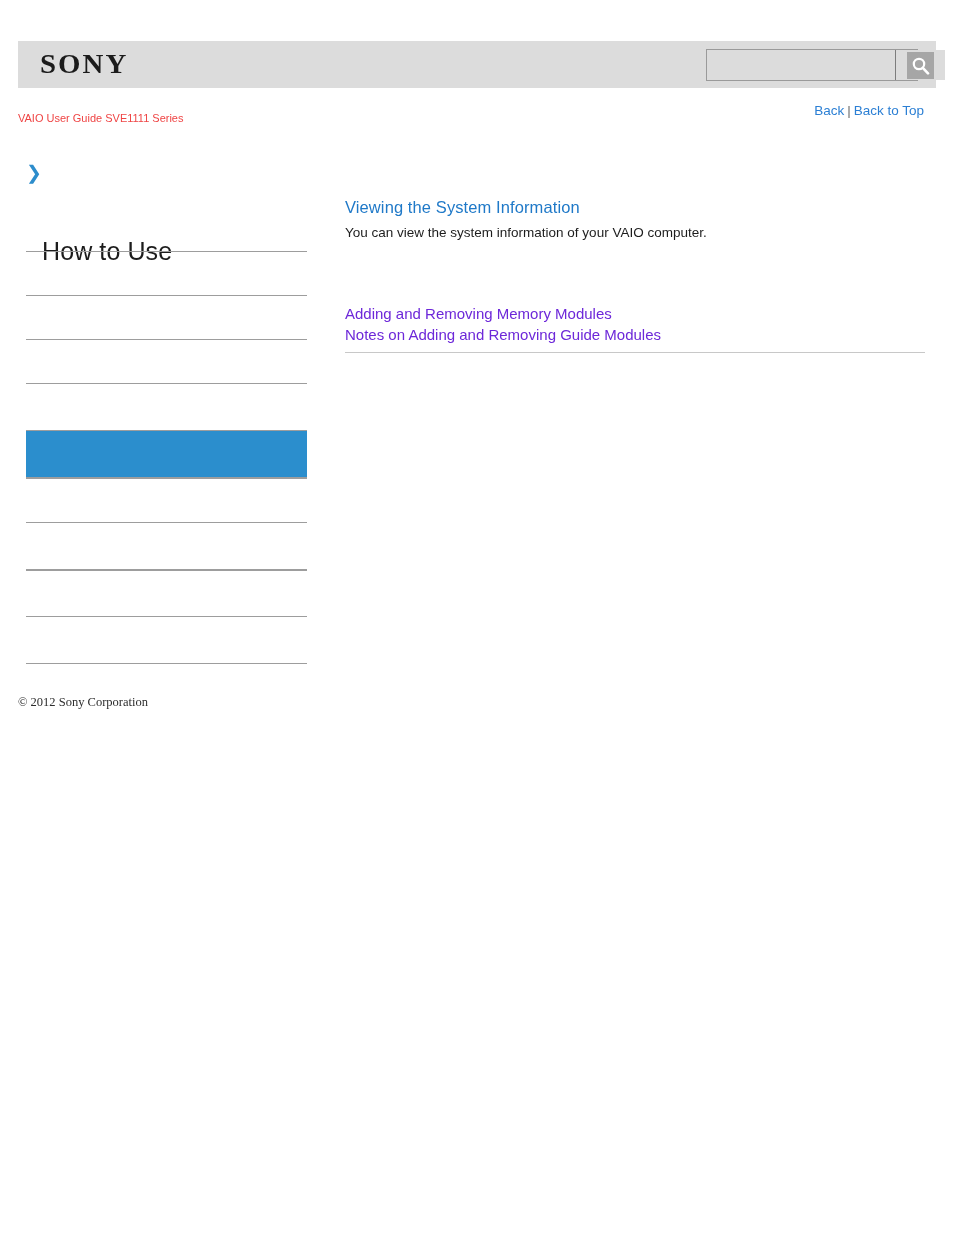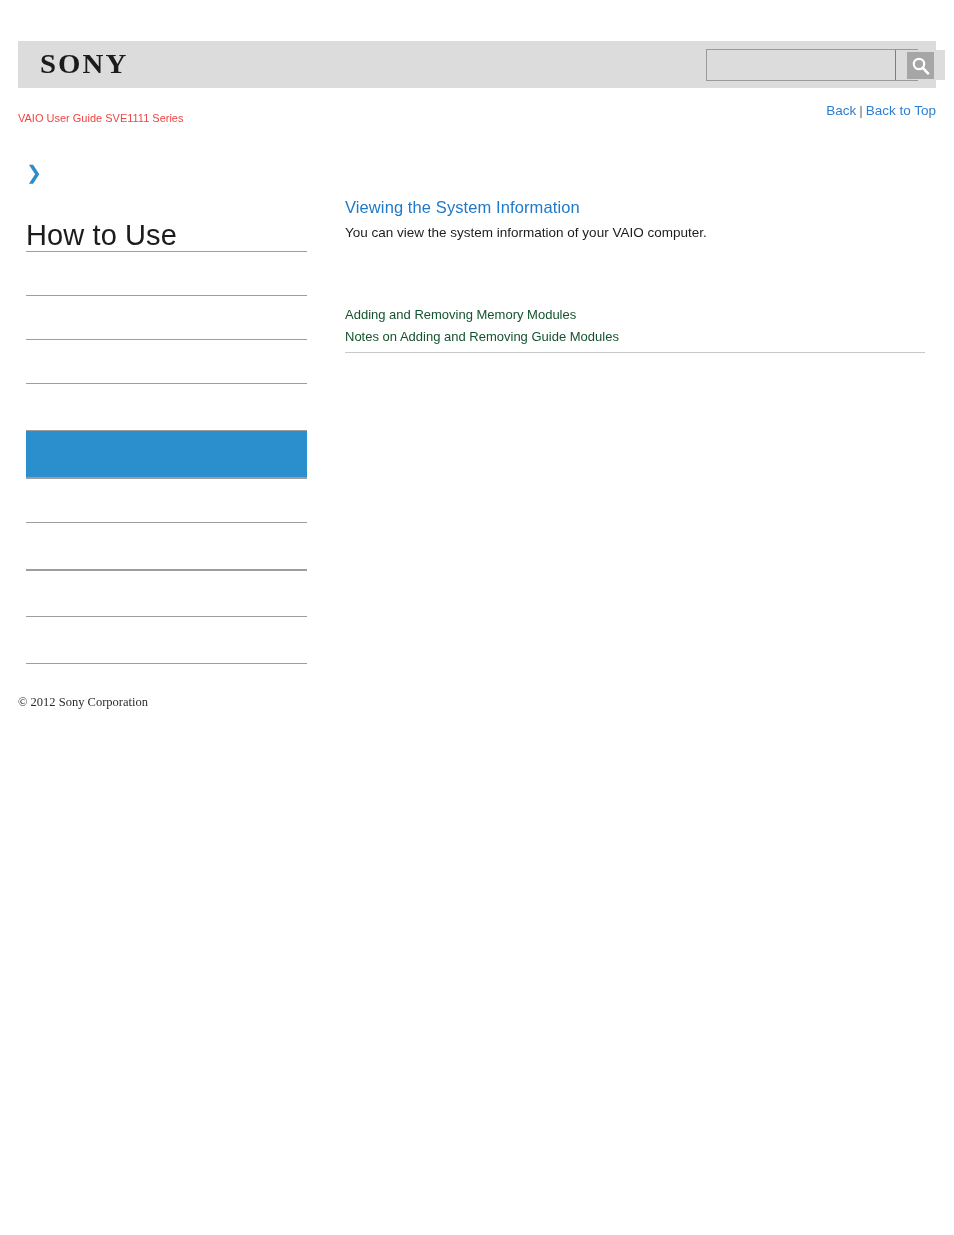--- a/index.html
+++ b/index.html
@@ -109,21 +109,21 @@
     left: 0;
     top: 0;
     font-size: 11px;
     color: #ef4444;
     line-height: 19px;
     white-space: nowrap;
     margin-top: 8px;
   }
   .nav-links {
     position: absolute;
-    right: 0;
+    right: 12px;
     top: 0;
     font-size: 13.5px;
     line-height: 19px;
     white-space: nowrap;
     color: #3f7fd0;
   }
   .nav-links a {
     color: #2b7fd4;
     text-decoration: none;
   }
@@ -151,25 +151,25 @@
     font-weight: bold;
     color: #2d8dcc;
     font-family: "DejaVu Sans", sans-serif;
     user-select: none;
   }
   .sidebar-title {
     position: absolute;
     left: 26px;
     top: 70px;
     width: 281px;
-    font-size: 29px;
+    font-size: 25px;
     font-weight: normal;
     color: #1c1c1c;
     line-height: 30px;
-    margin: 0;
+    margin: 16px;
     letter-spacing: 0.1px;
   }
   .menu {
     position: absolute;
     left: 26px;
     top: 101px;
     width: 281px;
   }
   .menu-item {
     position: relative;
@@ -247,22 +247,22 @@
     left: 0;
     top: 107px;
     width: 580px;
   }
   .related-list li {
     margin: 0;
     padding: 0;
     line-height: 21px;
   }
   .related-list a {
-    font-size: 13px;
-    color: #14532d;
+    font-size: 15px;
+    color: #6d28d9;
     text-decoration: none;
     line-height: 21px;
   }
   .content-rule {
     position: absolute;
     left: 0;
     top: 156px;
     width: 580px;
     height: 1px;
     background: #c8c8c8;

